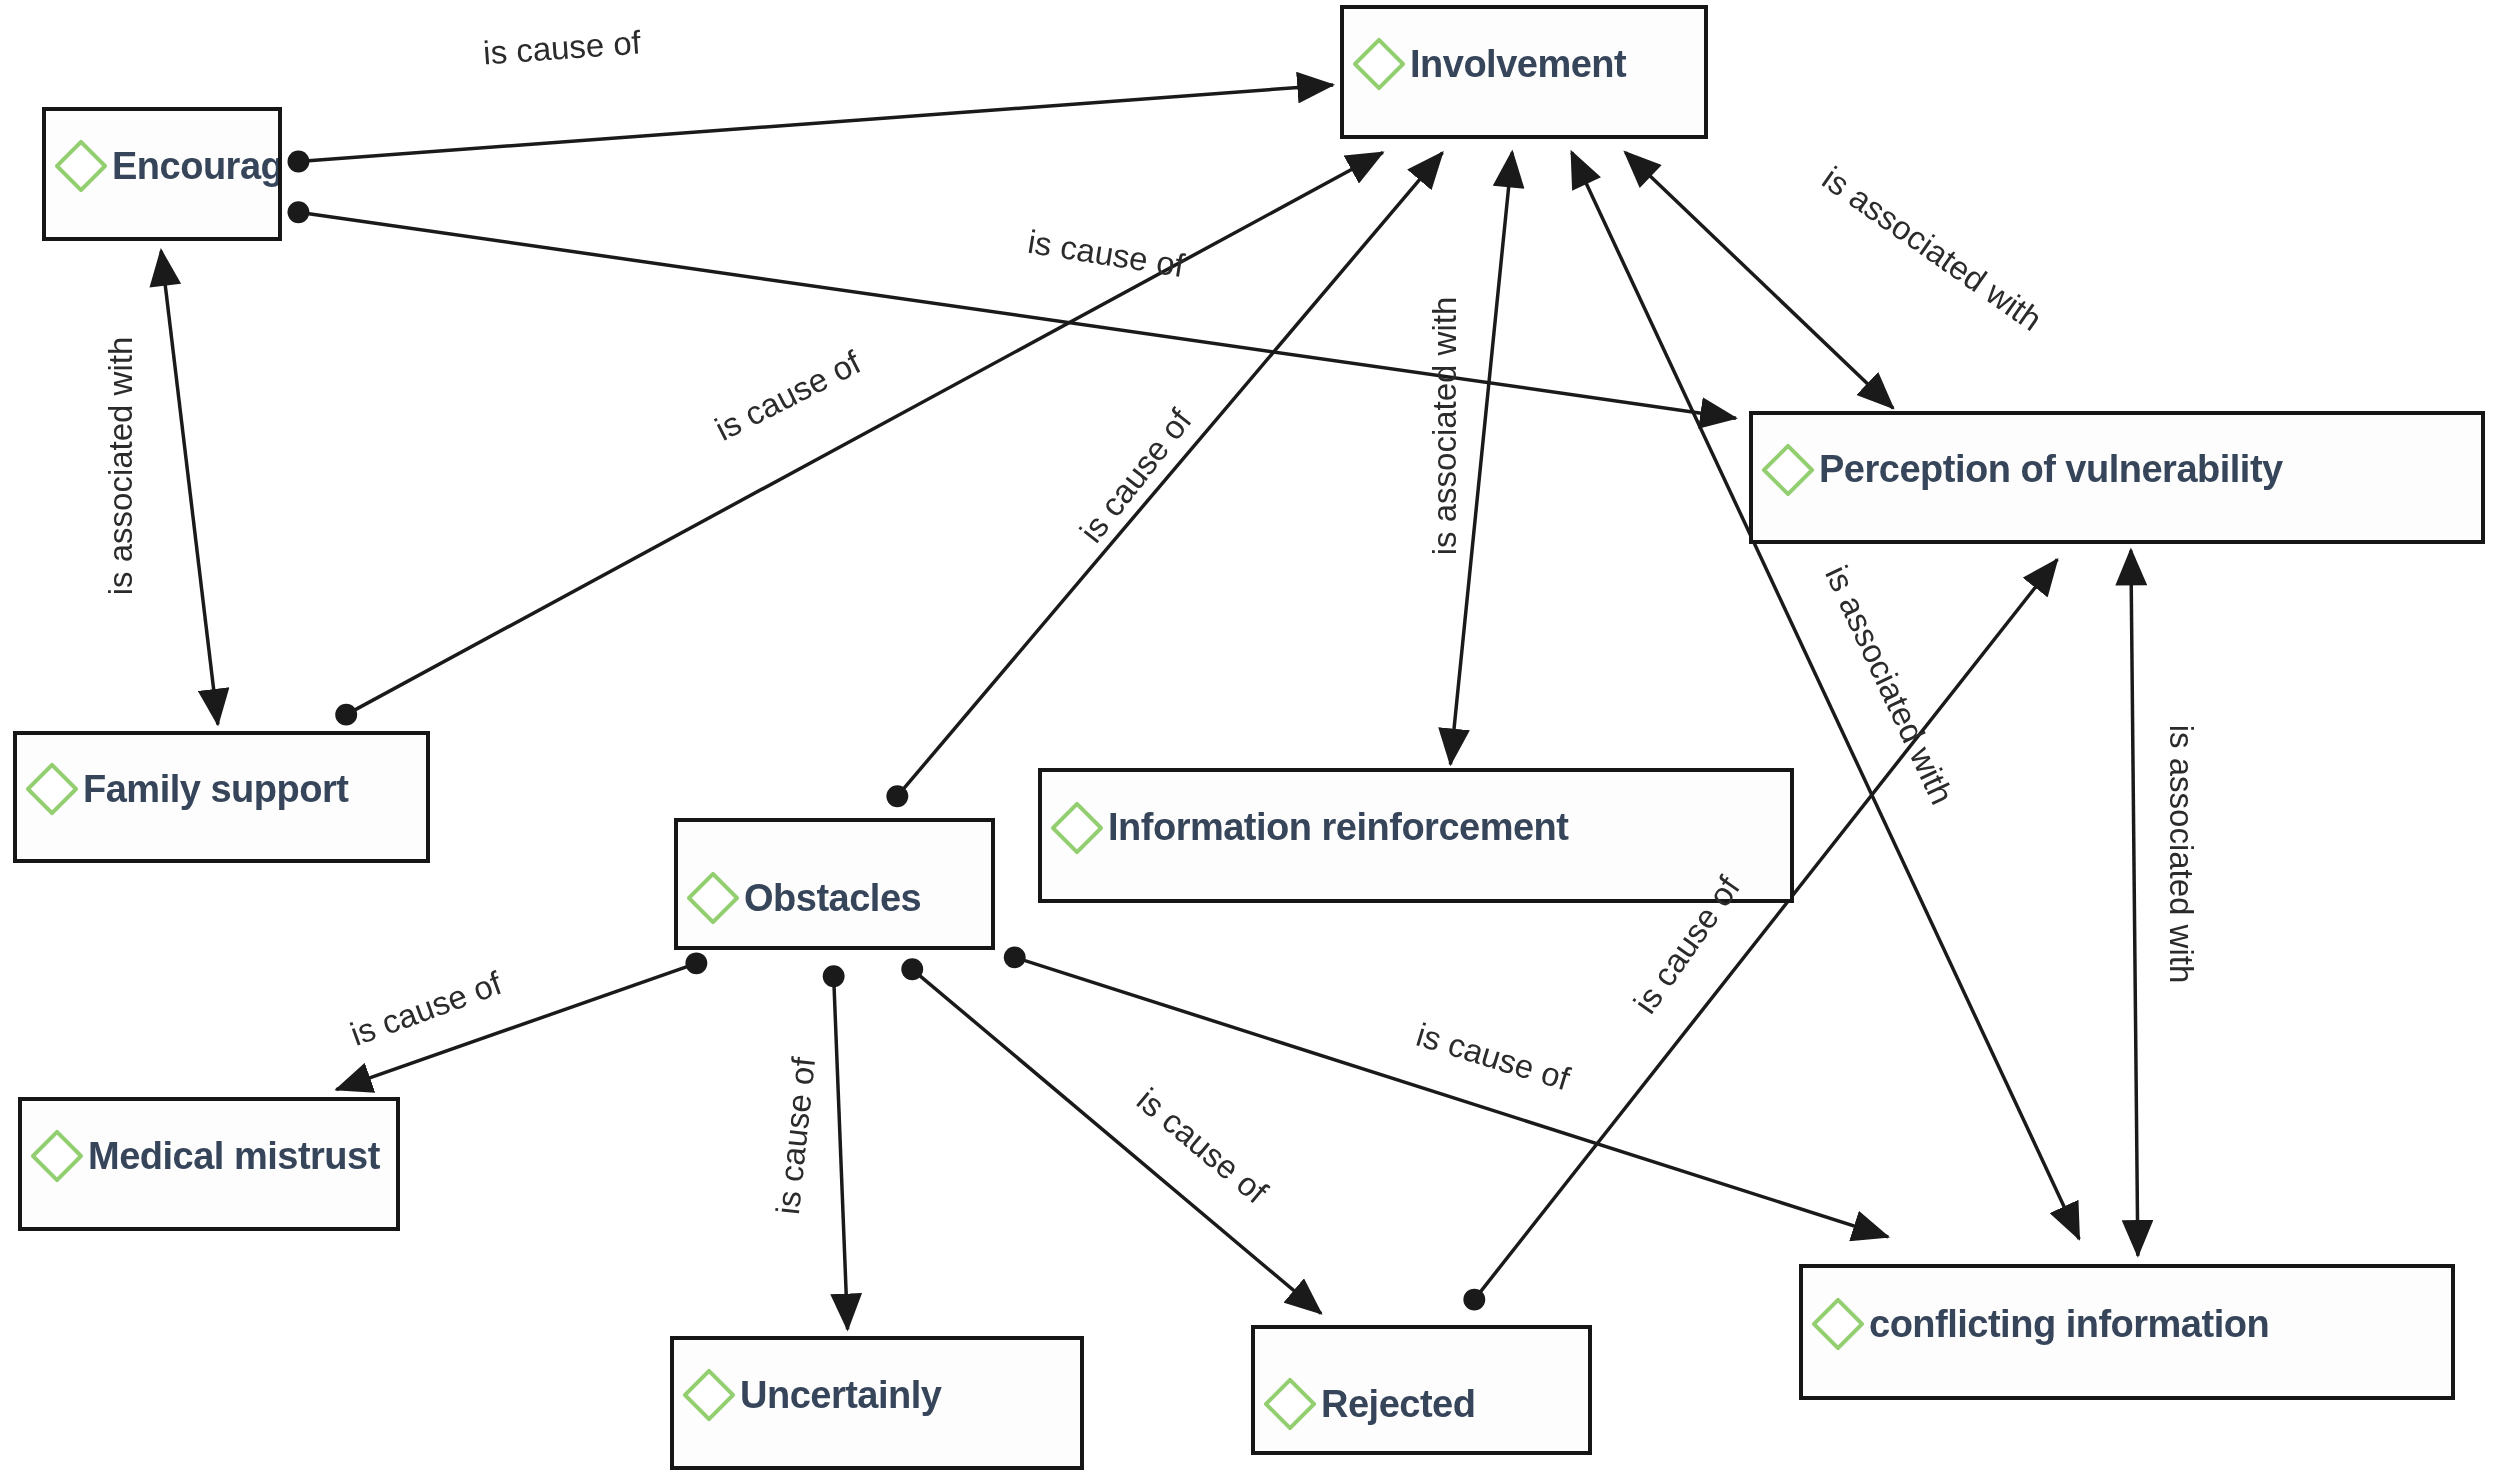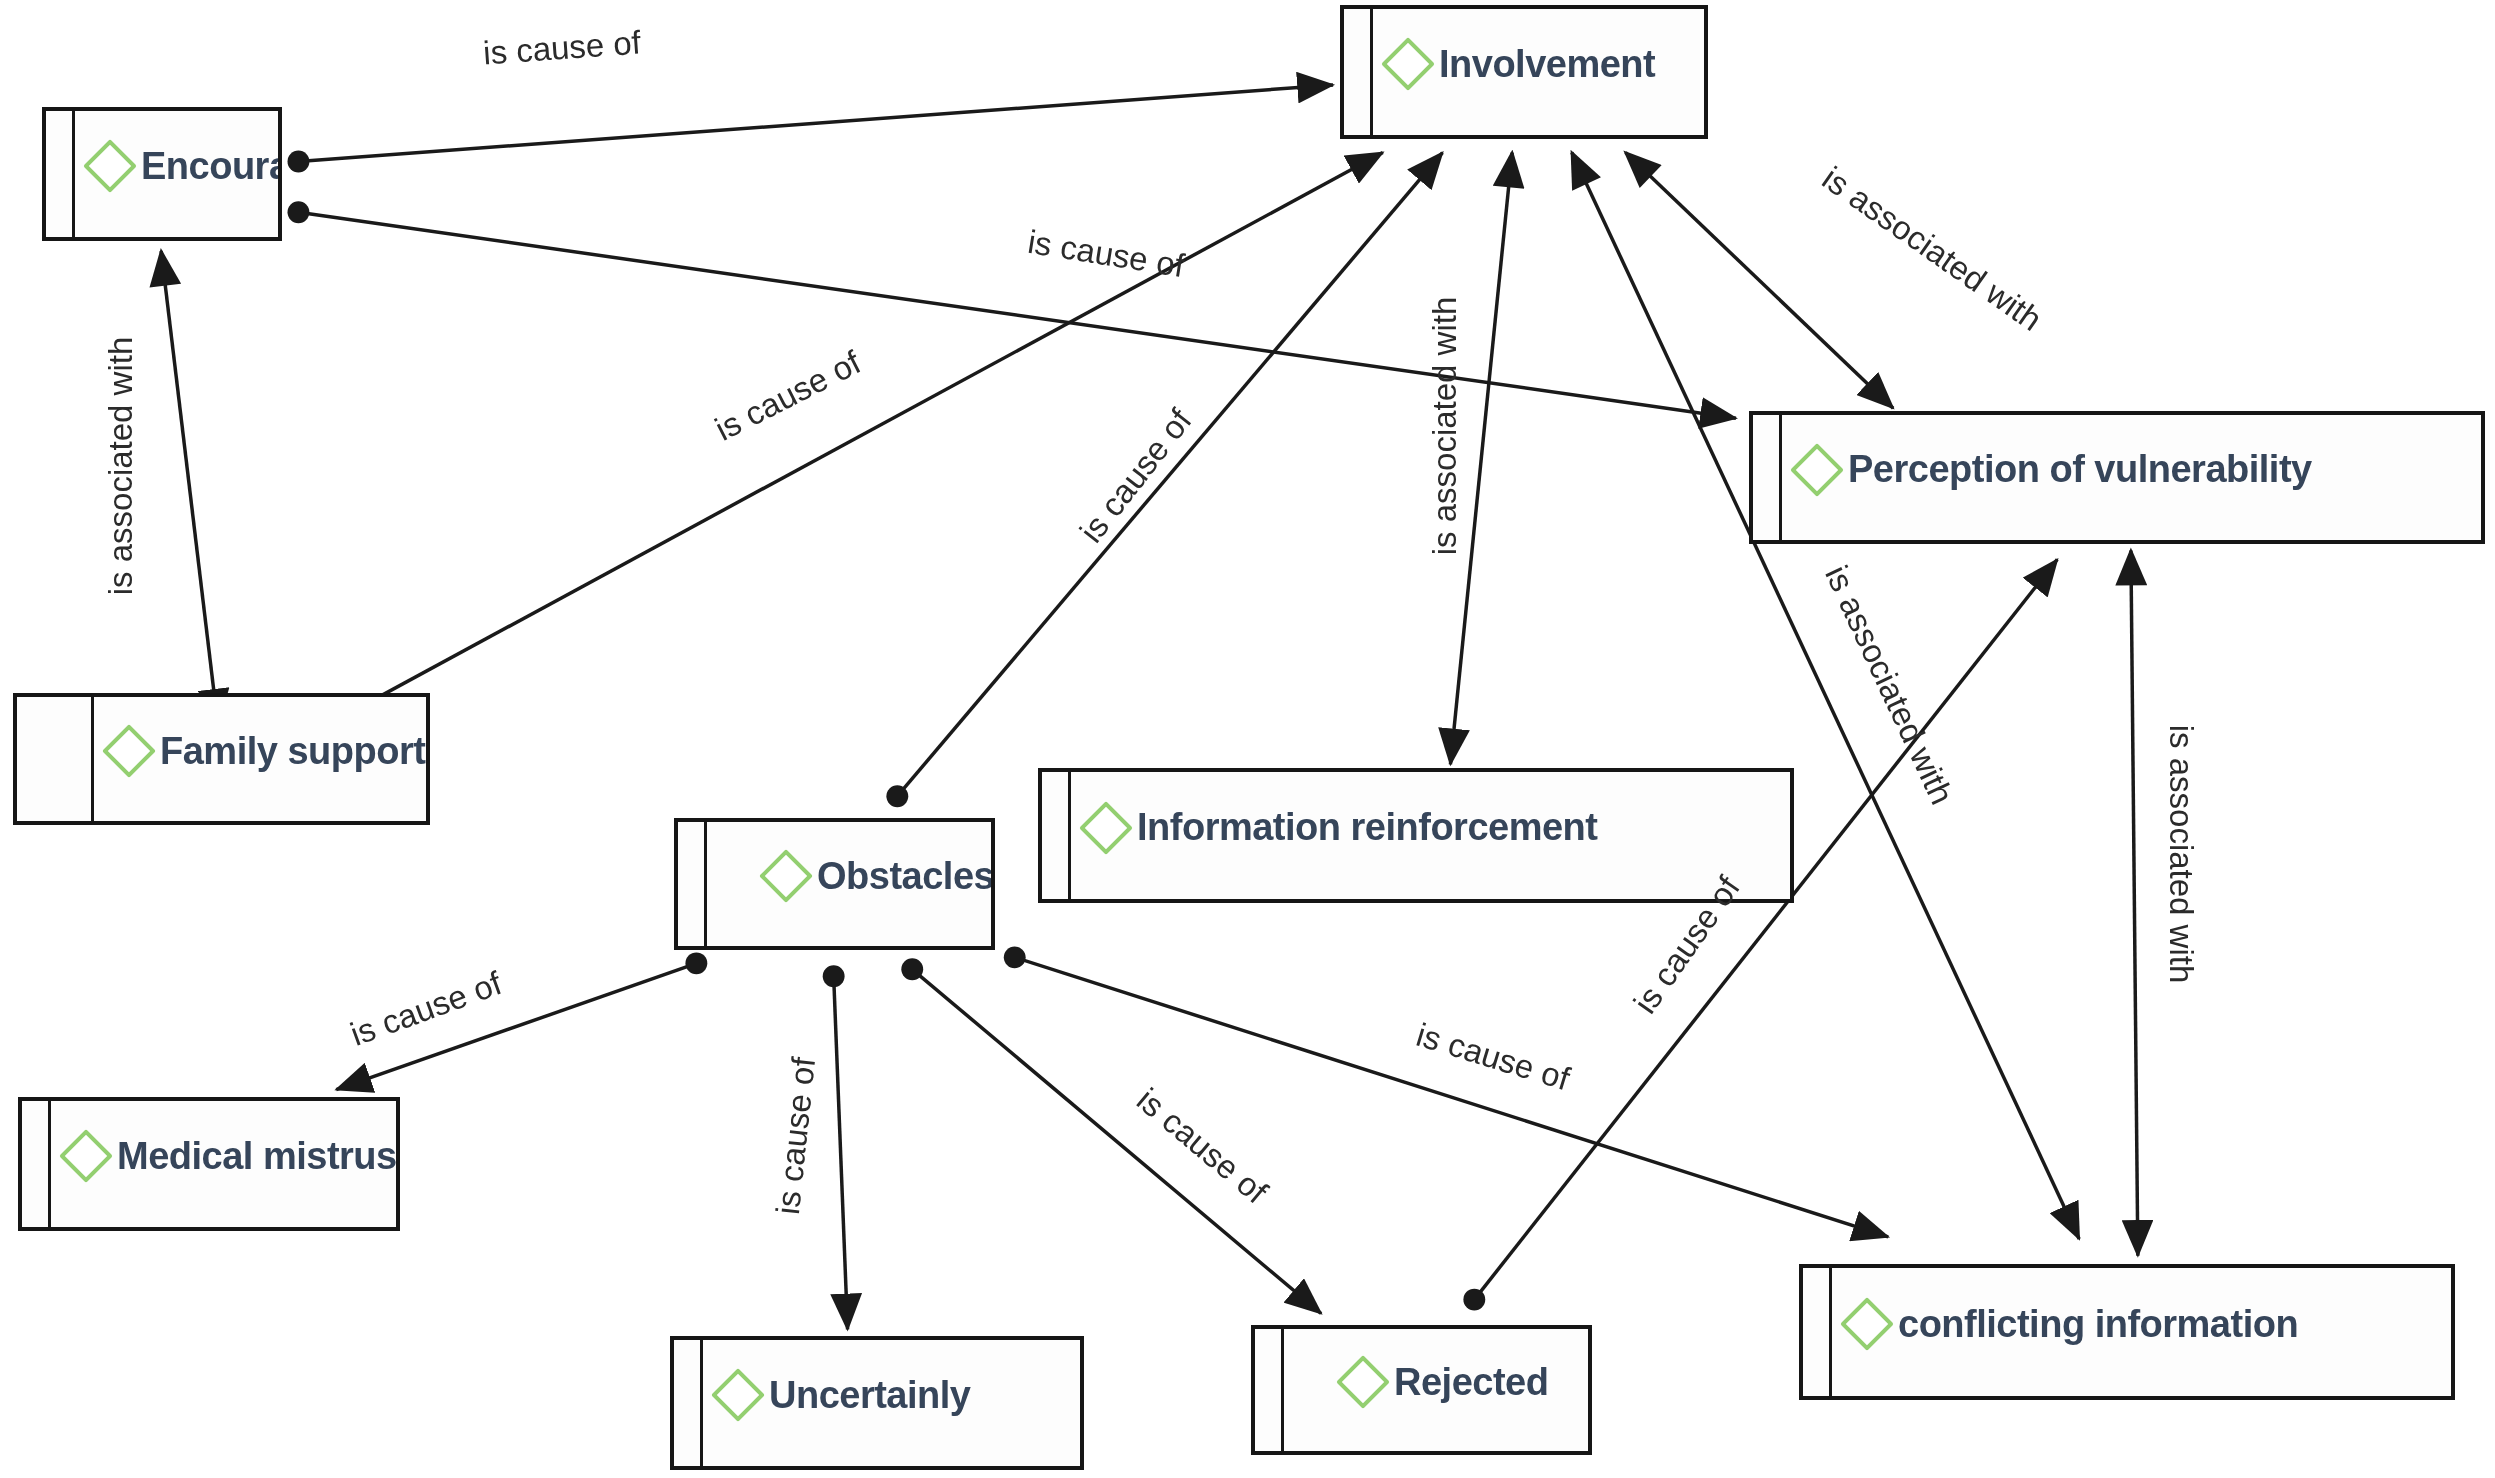--- a/index.html
+++ b/index.html
@@ -11,20 +11,21 @@
     overflow:hidden;
   }
   svg.wires{position:absolute;left:0;top:0;z-index:1;}
   .node{
     position:absolute;
     display:flex;
     background:#fdfdfd;
     border:4px solid #161616;
     box-sizing:border-box;
     z-index:2;
+    flex-direction:column;
   }
   .node-side{
     width:26px;
     border-right:3px solid #161616;
     flex:0 0 auto;
   }
   .node-body{
     flex:1 1 auto;
     display:flex;
     align-items:center;
@@ -107,21 +108,21 @@
   </div>
 
   <div class="node" style="left:1749px;top:411px;width:736px;height:133px;">
     <div class="node-side"></div>
     <div class="node-body">
         <span class="diamond"></span>
         <span class="node-label">Perception of vulnerability</span>
       </div>
   </div>
 
-  <div class="node" style="left:13px;top:693px;width:417px;height:132px;padding-left:48px;">
+  <div class="node" style="left:13px;top:731px;width:417px;height:132px;">
     <div class="node-side"></div>
     <div class="node-body">
         <span class="diamond"></span>
         <span class="node-label">Family support</span>
       </div>
   </div>
 
   <div class="node" style="left:674px;top:818px;width:321px;height:132px;gap:44px;">
     <div class="node-side"></div>
     <div class="node-body">

